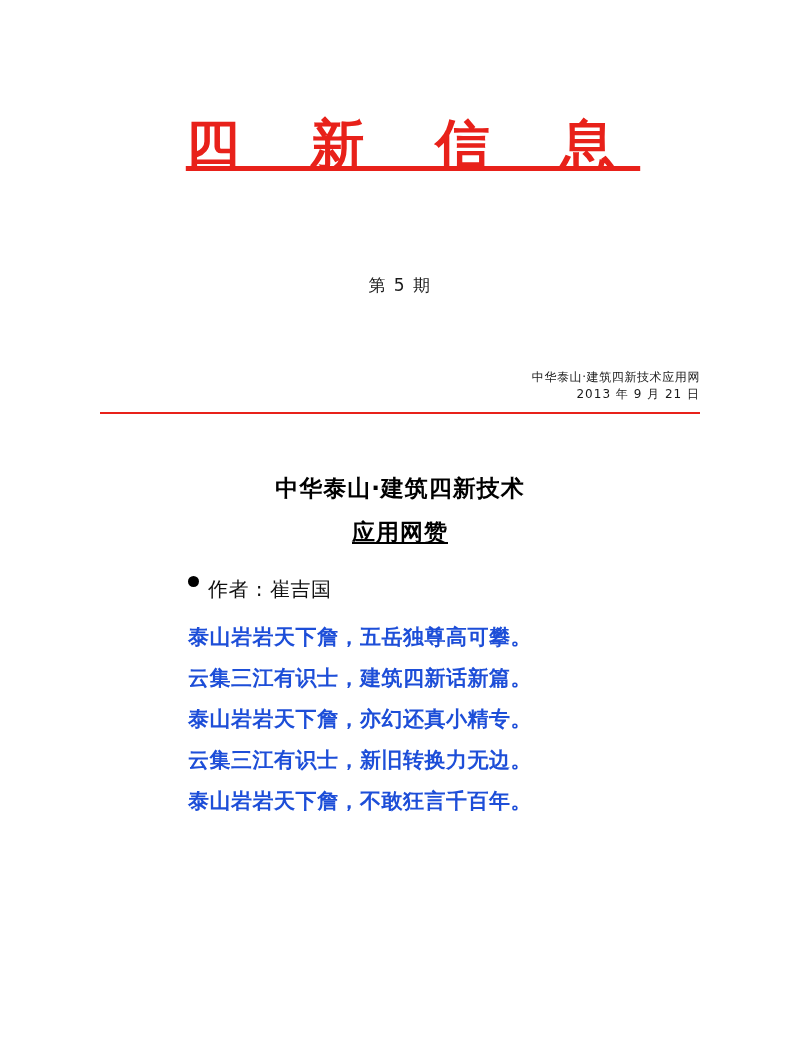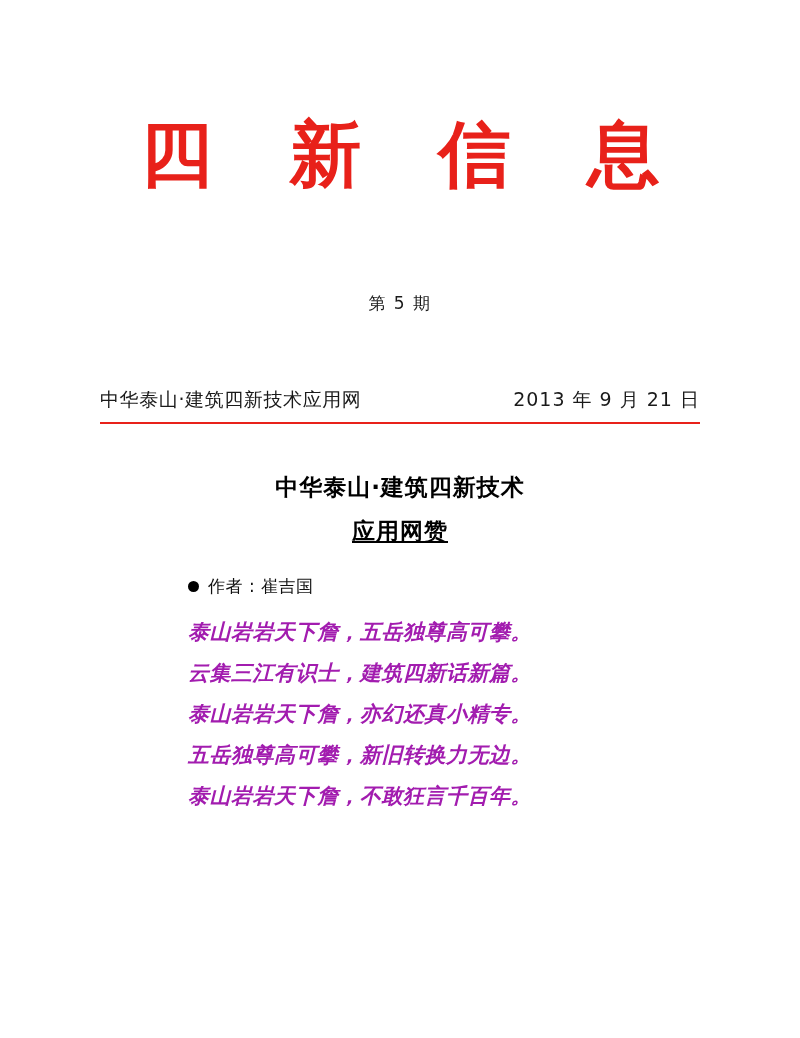--- a/index.html
+++ b/index.html
@@ -21,94 +21,95 @@
     box-sizing: border-box;
   }
 
   
   .masthead {
     margin-top: 118px;
     text-align: center;
     color: #e8211a;
     font-family: "DejaVu Sans", sans-serif;
     font-weight: bold;
-    font-size: 72px;
+    font-size: 54px;
     line-height: 1.0;
     letter-spacing: 26px;
     text-indent: 26px;
     white-space: nowrap;
+    text-decoration: underline;
   }
 
   
   .issue {
     margin-top: 102px;
     text-align: center;
     font-family: "DejaVu Sans", sans-serif;
     font-size: 17px;
     letter-spacing: 1.5px;
     color: #1a1a1a;
   }
 
   
   .infoline {
     margin: 72px auto 0 auto;
     width: 600px;
     display: flex;
     justify-content: space-between;
     align-items: flex-end;
     font-family: "DejaVu Sans", sans-serif;
-    font-size: 19px;
+    font-size: 12px;
     letter-spacing: 0.6px;
     color: #1a1a1a;
     padding-bottom: 9px;
+    flex-direction: column;
   }
   .infoline .site {
     white-space: nowrap;
   }
   .infoline .date {
     white-space: nowrap;
     letter-spacing: 1px;
   }
 
   .rule {
     width: 600px;
     margin: 0 auto;
     height: 2px;
     background: #e8211a;
   }
 
   
   .article {
     width: 600px;
-    margin: 0 auto;
+    margin: 11px auto;
     padding-top: 42px;
   }
   .article-title {
     text-align: center;
     font-family: "DejaVu Sans", sans-serif;
     font-weight: bold;
     font-size: 23px;
     line-height: 1.9;
     letter-spacing: 1px;
     color: #000;
   }
   .article-title .line2 {
     display: block;
     text-decoration: underline;
   }
 
   .byline {
     margin-top: 22px;
     padding-left: 88px;
     font-family: "DejaVu Sans", sans-serif;
-    font-size: 17px;
+    font-size: 20px;
     letter-spacing: 0.5px;
     color: #111;
     display: flex;
-    align-items: center;
     gap: 9px;
   }
   .bullet {
     display: inline-block;
     width: 11px;
     height: 11px;
     border-radius: 50%;
     background: #000;
     flex: 0 0 auto;
   }
@@ -116,23 +117,22 @@
   .poem {
     margin-top: 14px;
     padding-left: 88px;
   }
   .poem .verse {
     font-family: "DejaVu Serif", serif;
     font-weight: bold;
     font-size: 21px;
     line-height: 1.95;
     letter-spacing: 0.5px;
-    color: #a21caf;
+    color: #1d4ed8;
     white-space: nowrap;
-    font-style: italic;
   }
 </style>
 </head>
 <body>
 
 <div class="page">
 
   <div class="masthead">四 新 信 息</div>
 
   <div class="issue">第 5 期</div>
@@ -151,18 +151,18 @@
 
     <div class="byline">
       <span class="bullet"></span>
       <span>作者 : 崔吉国</span>
     </div>
 
     <div class="poem">
       <div class="verse">泰山岩岩天下詹，五岳独尊高可攀。</div>
       <div class="verse">云集三江有识士，建筑四新话新篇。</div>
       <div class="verse">泰山岩岩天下詹，亦幻还真小精专。</div>
-      <div class="verse">五岳独尊高可攀，新旧转换力无边。</div>
+      <div class="verse">云集三江有识士，新旧转换力无边。</div>
       <div class="verse">泰山岩岩天下詹，不敢狂言千百年。</div>
     </div>
   </div>
 
 </div>
 
 </body></html>

